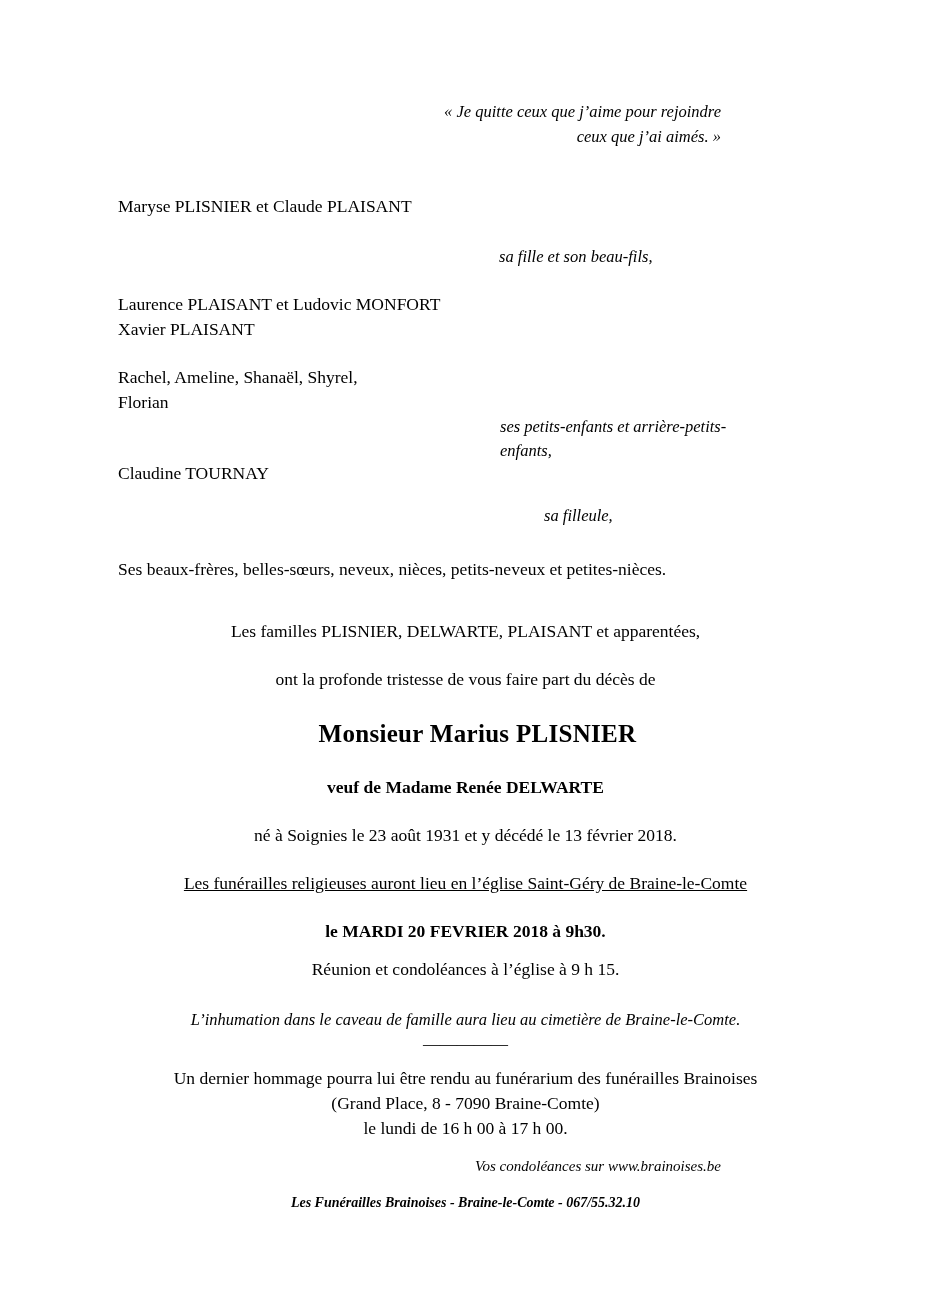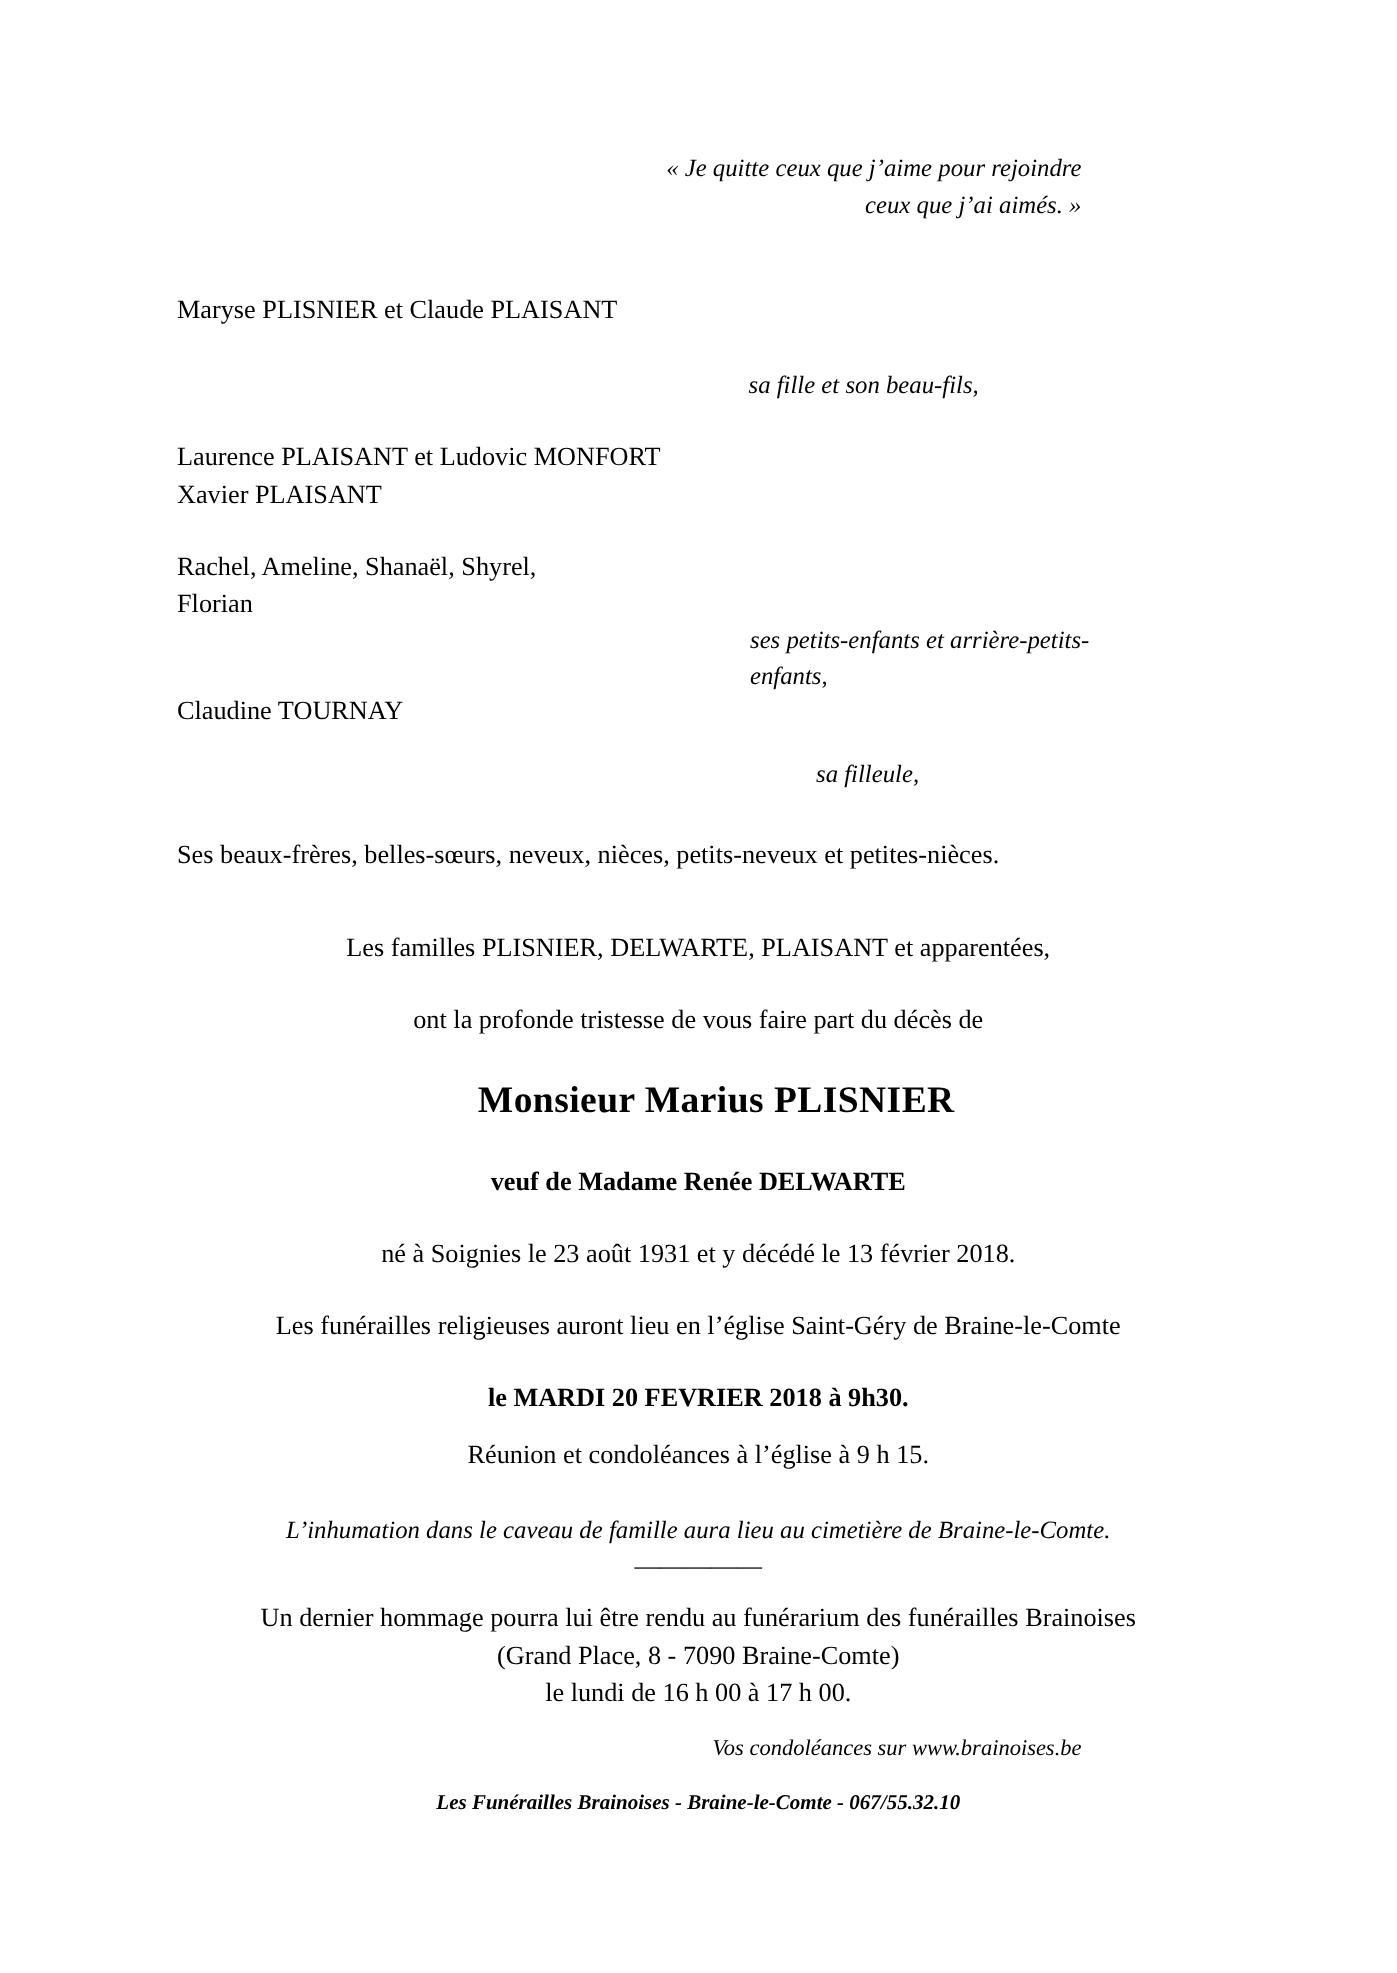--- a/index.html
+++ b/index.html
@@ -129,21 +129,21 @@
   <div class="block centered" style="top:619px;">Les familles PLISNIER, DELWARTE, PLAISANT et apparentées,</div>
 
   <div class="block centered" style="top:667px;">ont la profonde tristesse de vous faire part du décès de</div>
 
   <div class="block centered name-main" style="top:716px;">Monsieur Marius PLISNIER</div>
 
   <div class="block centered spouse" style="top:775px;">veuf de Madame Renée DELWARTE</div>
 
   <div class="block centered" style="top:823px;">né à Soignies le 23 août 1931 et y décédé le 13 février 2018.</div>
 
-  <div class="block centered" style="top:871px;">Les funérailles religieuses auront lieu en l’église Saint-Géry de Braine-le-Comte</div>
+  <div class="block centered" style="top:871px;text-decoration:underline;">Les funérailles religieuses auront lieu en l’église Saint-Géry de Braine-le-Comte</div>
 
   <div class="block centered event-date" style="top:919px;">le MARDI 20 FEVRIER 2018 à 9h30.</div>
 
   <div class="block centered" style="top:957px;">Réunion et condoléances à l’église à 9 h 15.</div>
 
   <div class="block centered italic-line" style="top:1008px;">L’inhumation dans le caveau de famille aura lieu au cimetière de Braine-le-Comte.</div>
 
   <div class="rule" style="top:1034px;">—————</div>
 
   <div class="block centered" style="top:1066px;">Un dernier hommage pourra lui être rendu au funérarium des funérailles Brainoises</div>

